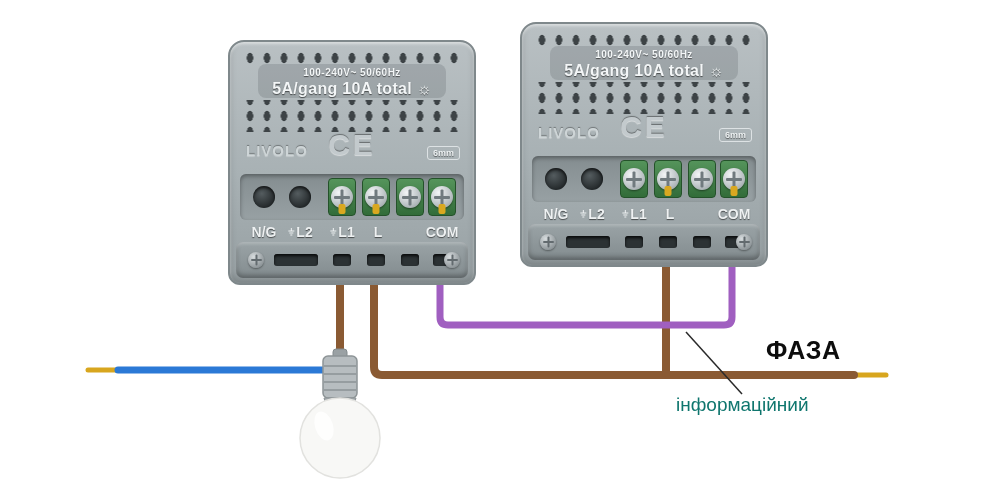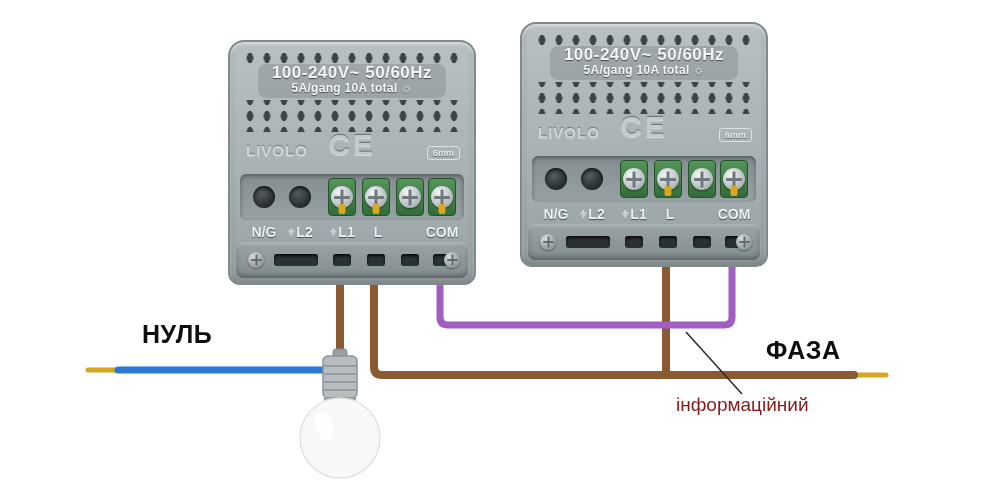--- a/index.html
+++ b/index.html
@@ -21,22 +21,22 @@
     background-image:radial-gradient(ellipse 3.4px 5.6px at 50% 50%, #3d4346 0, #3d4346 88%, rgba(0,0,0,0) 100%);
     background-size:17px 16px;background-position:center;
   }
   .holes-a{top:8px;height:16px;}
   .holes-b{top:58px;height:32px;}
   .rating{
     position:absolute;left:28px;right:28px;top:22px;height:34px;border-radius:8px;
     background:rgba(45,51,54,.16);text-align:center;color:#f3f6f7;font-weight:bold;
     text-shadow:0 1px 1px rgba(0,0,0,.55);padding-top:1px;box-sizing:border-box;
   }
-  .rating .r1{font-size:17px;line-height:16px;letter-spacing:.5px;}
-  .rating .r2{font-size:12px;line-height:15px;letter-spacing:.3px;}
+  .rating .r1{font-size:10px;line-height:16px;letter-spacing:.5px;}
+  .rating .r2{font-size:16px;line-height:15px;letter-spacing:.3px;}
   .brand{
     position:absolute;left:16px;top:100px;font-size:15px;font-weight:bold;letter-spacing:1px;
     color:#ced5d7;text-shadow:0 -1px 1px rgba(0,0,0,.35), 0 1px 1px rgba(255,255,255,.3);
   }
   .ce{
     position:absolute;left:50%;top:86px;transform:translateX(-50%);
     font-size:30px;font-weight:bold;letter-spacing:3px;color:#c3cacd;
     text-shadow:0 1px 1px rgba(255,255,255,.55), 0 -1px 1px rgba(0,0,0,.4);
   }
   .gauge{
@@ -88,21 +88,21 @@
     position:absolute;top:10px;width:16px;height:16px;border-radius:50%;
     background:radial-gradient(circle at 35% 30%, #d7dcde, #9aa1a4 62%, #777f83);
     box-shadow:0 1px 2px rgba(0,0,0,.4);
   }
   .bscrew::before,.bscrew::after{content:"";position:absolute;left:50%;top:50%;width:11px;height:2px;margin:-1px 0 0 -5.5px;background:#636b6f;border-radius:1px;}
   .bscrew::after{transform:rotate(90deg);}
   .bscrew.left{left:12px;} .bscrew.right{left:208px;}
 
   
   .lbl{position:absolute;z-index:3;color:#0d0d0d;font-weight:bold;font-size:25px;letter-spacing:.5px;}
-  .lbl-signal{position:absolute;z-index:3;color:#7f1d1d;font-size:19px;font-weight:normal;}
+  .lbl-signal{position:absolute;z-index:3;color:#0f766e;font-size:19px;font-weight:normal;}
 </style>
 </head>
 <body>
 
 <div id="canvas">
 
   <svg id="wires" width="1000" height="500" viewBox="0 0 1000 500">
 
     <path d="M88,370 H122" fill="none" stroke="#d8a61e" stroke-width="5" stroke-linecap="round"></path>
     <path d="M118,370 H334" fill="none" stroke="#2b79d6" stroke-width="7" stroke-linecap="round"></path>
@@ -241,17 +241,16 @@
       <div class="bscrew left"></div>
       <div class="slot swide"></div>
       <div class="slot s1"></div>
       <div class="slot s2"></div>
       <div class="slot s3"></div>
       <div class="slot s4"></div>
       <div class="bscrew right"></div>
     </div>
   </div>
 
-  <div class="lbl" style="left:142px;top:320px;">НУЛЬ</div>
   <div class="lbl" style="left:766px;top:336px;text-align:center;">ФАЗА</div>
   <div class="lbl-signal" style="left:676px;top:394px;">інформаційний</div>
 
 </div>
 
 </body></html>

